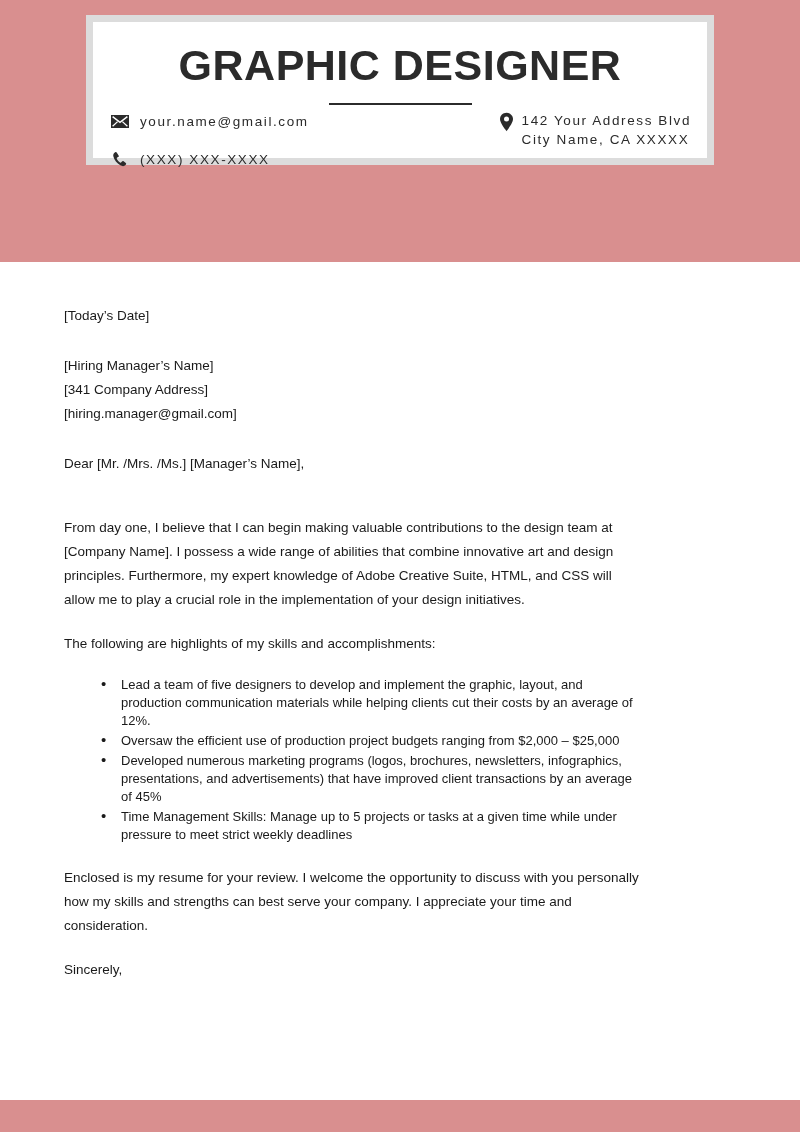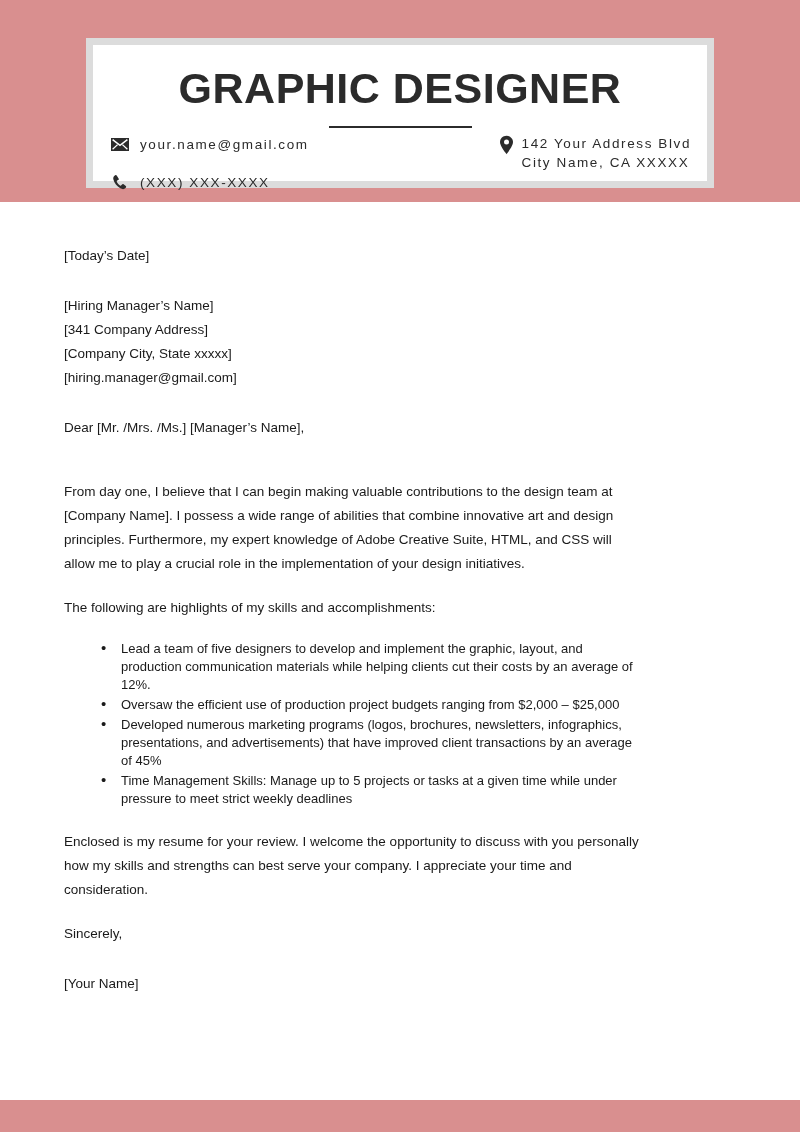--- a/index.html
+++ b/index.html
@@ -13,24 +13,24 @@
     background: #ffffff;
     font-family: "Liberation Sans", sans-serif;
     color: #1a1a1a;
     overflow: hidden;
     position: relative;
   }
 
   
   .header-band {
     width: 800px;
-    height: 202px;
+    height: 262px;
     background: #d98f8f;
     box-sizing: border-box;
-    padding: 38px 86px 22px 86px;
+    padding: 15px 86px 22px 86px;
     position: relative;
   }
   .header-card {
     width: 628px;
     height: 150px;
     background: #ffffff;
     border: 7px solid #dcdcdc;
     box-sizing: border-box;
     position: relative;
   }
@@ -224,21 +224,20 @@
 
 <div class="letter">
 
   <div class="line">[Today’s Date]</div>
 
   <div class="block-gap-lg"></div>
 
   <div class="recipient">
     <div class="line">[Hiring Manager’s Name]</div>
     <div class="line">[341 Company Address]</div>
-    <div class="line">[Company City, State xxxxx]</div>
     <div class="line">[hiring.manager@gmail.com]</div>
   </div>
 
   <div class="block-gap-lg"></div>
 
   <p class="para">Dear [Mr. /Mrs. /Ms.] [Manager’s Name],</p>
 
   <div class="block-gap-md"></div>
 
 
@@ -262,17 +261,16 @@
   <div class="block-gap-md"></div>
 
   <p class="para">Enclosed is my resume for your review. I welcome the opportunity to discuss with you personally how my skills and strengths can best serve your company. I appreciate your time and consideration.</p>
 
   <div class="block-gap-md"></div>
 
   <p class="para">Sincerely,</p>
 
   <div class="block-gap-lg"></div>
 
-  <p class="para">[Your Name]</p>
 
 </div>
 
 <div class="footer-band"></div>
 
 </body></html>

